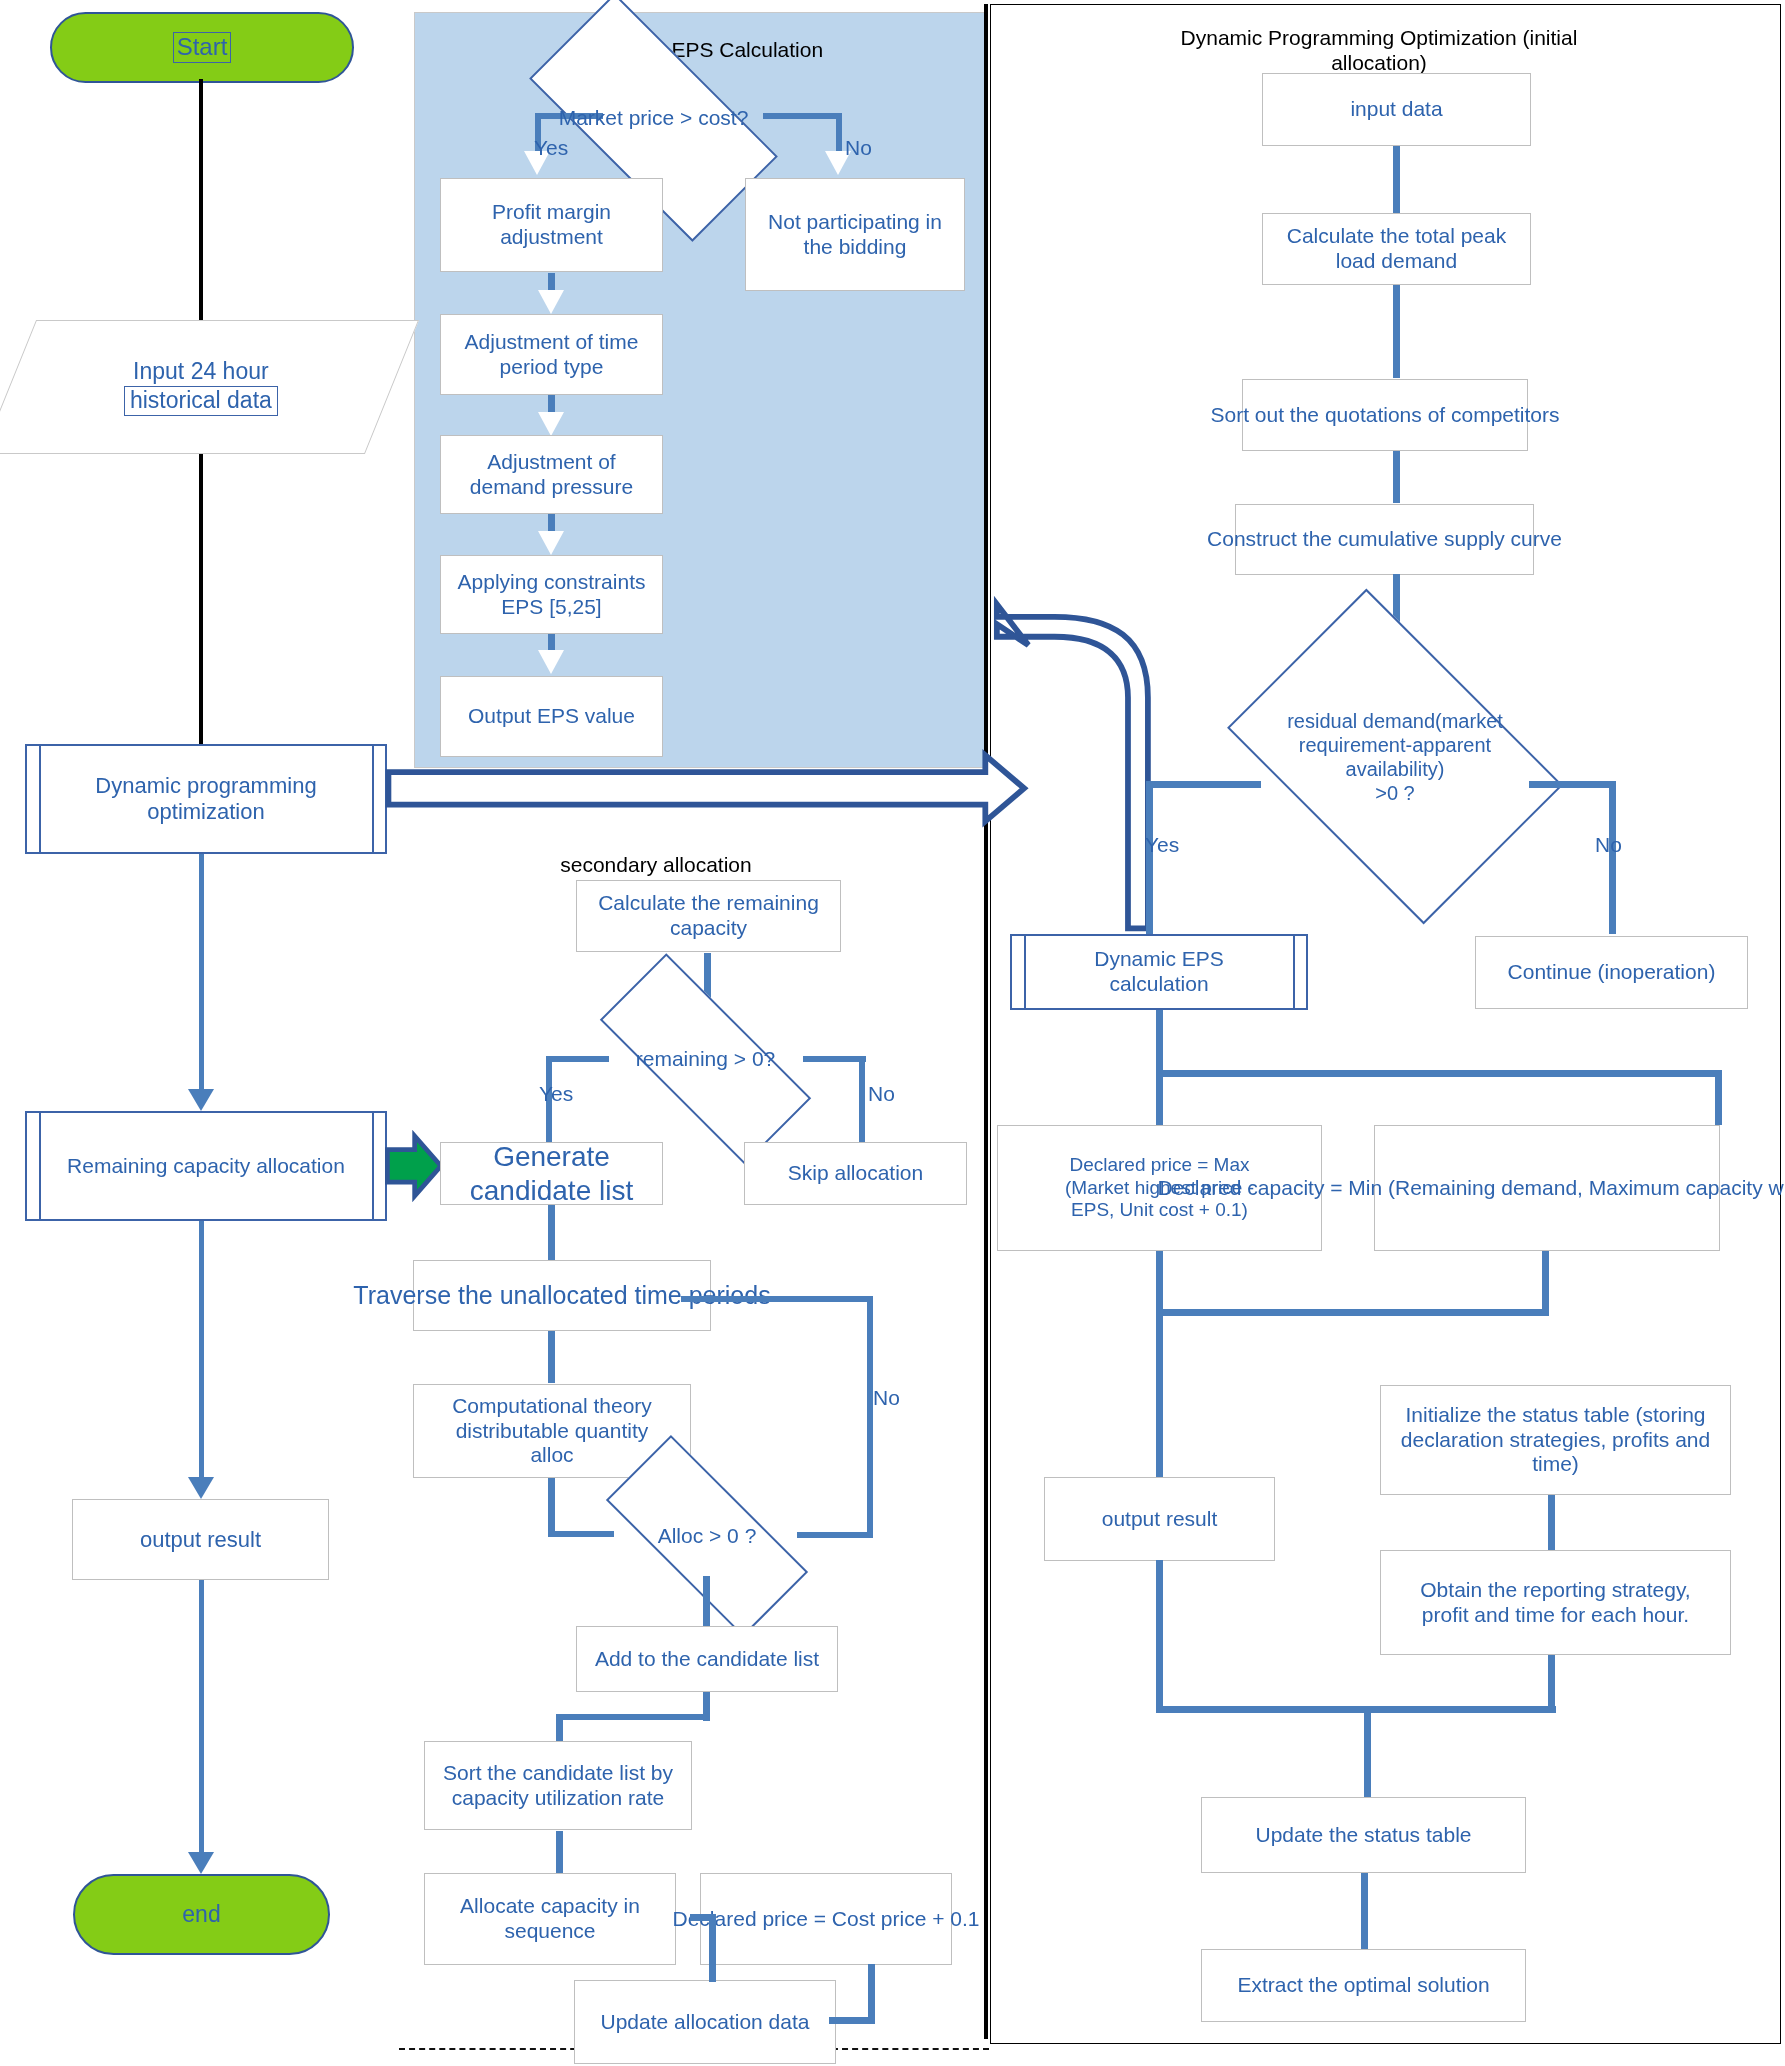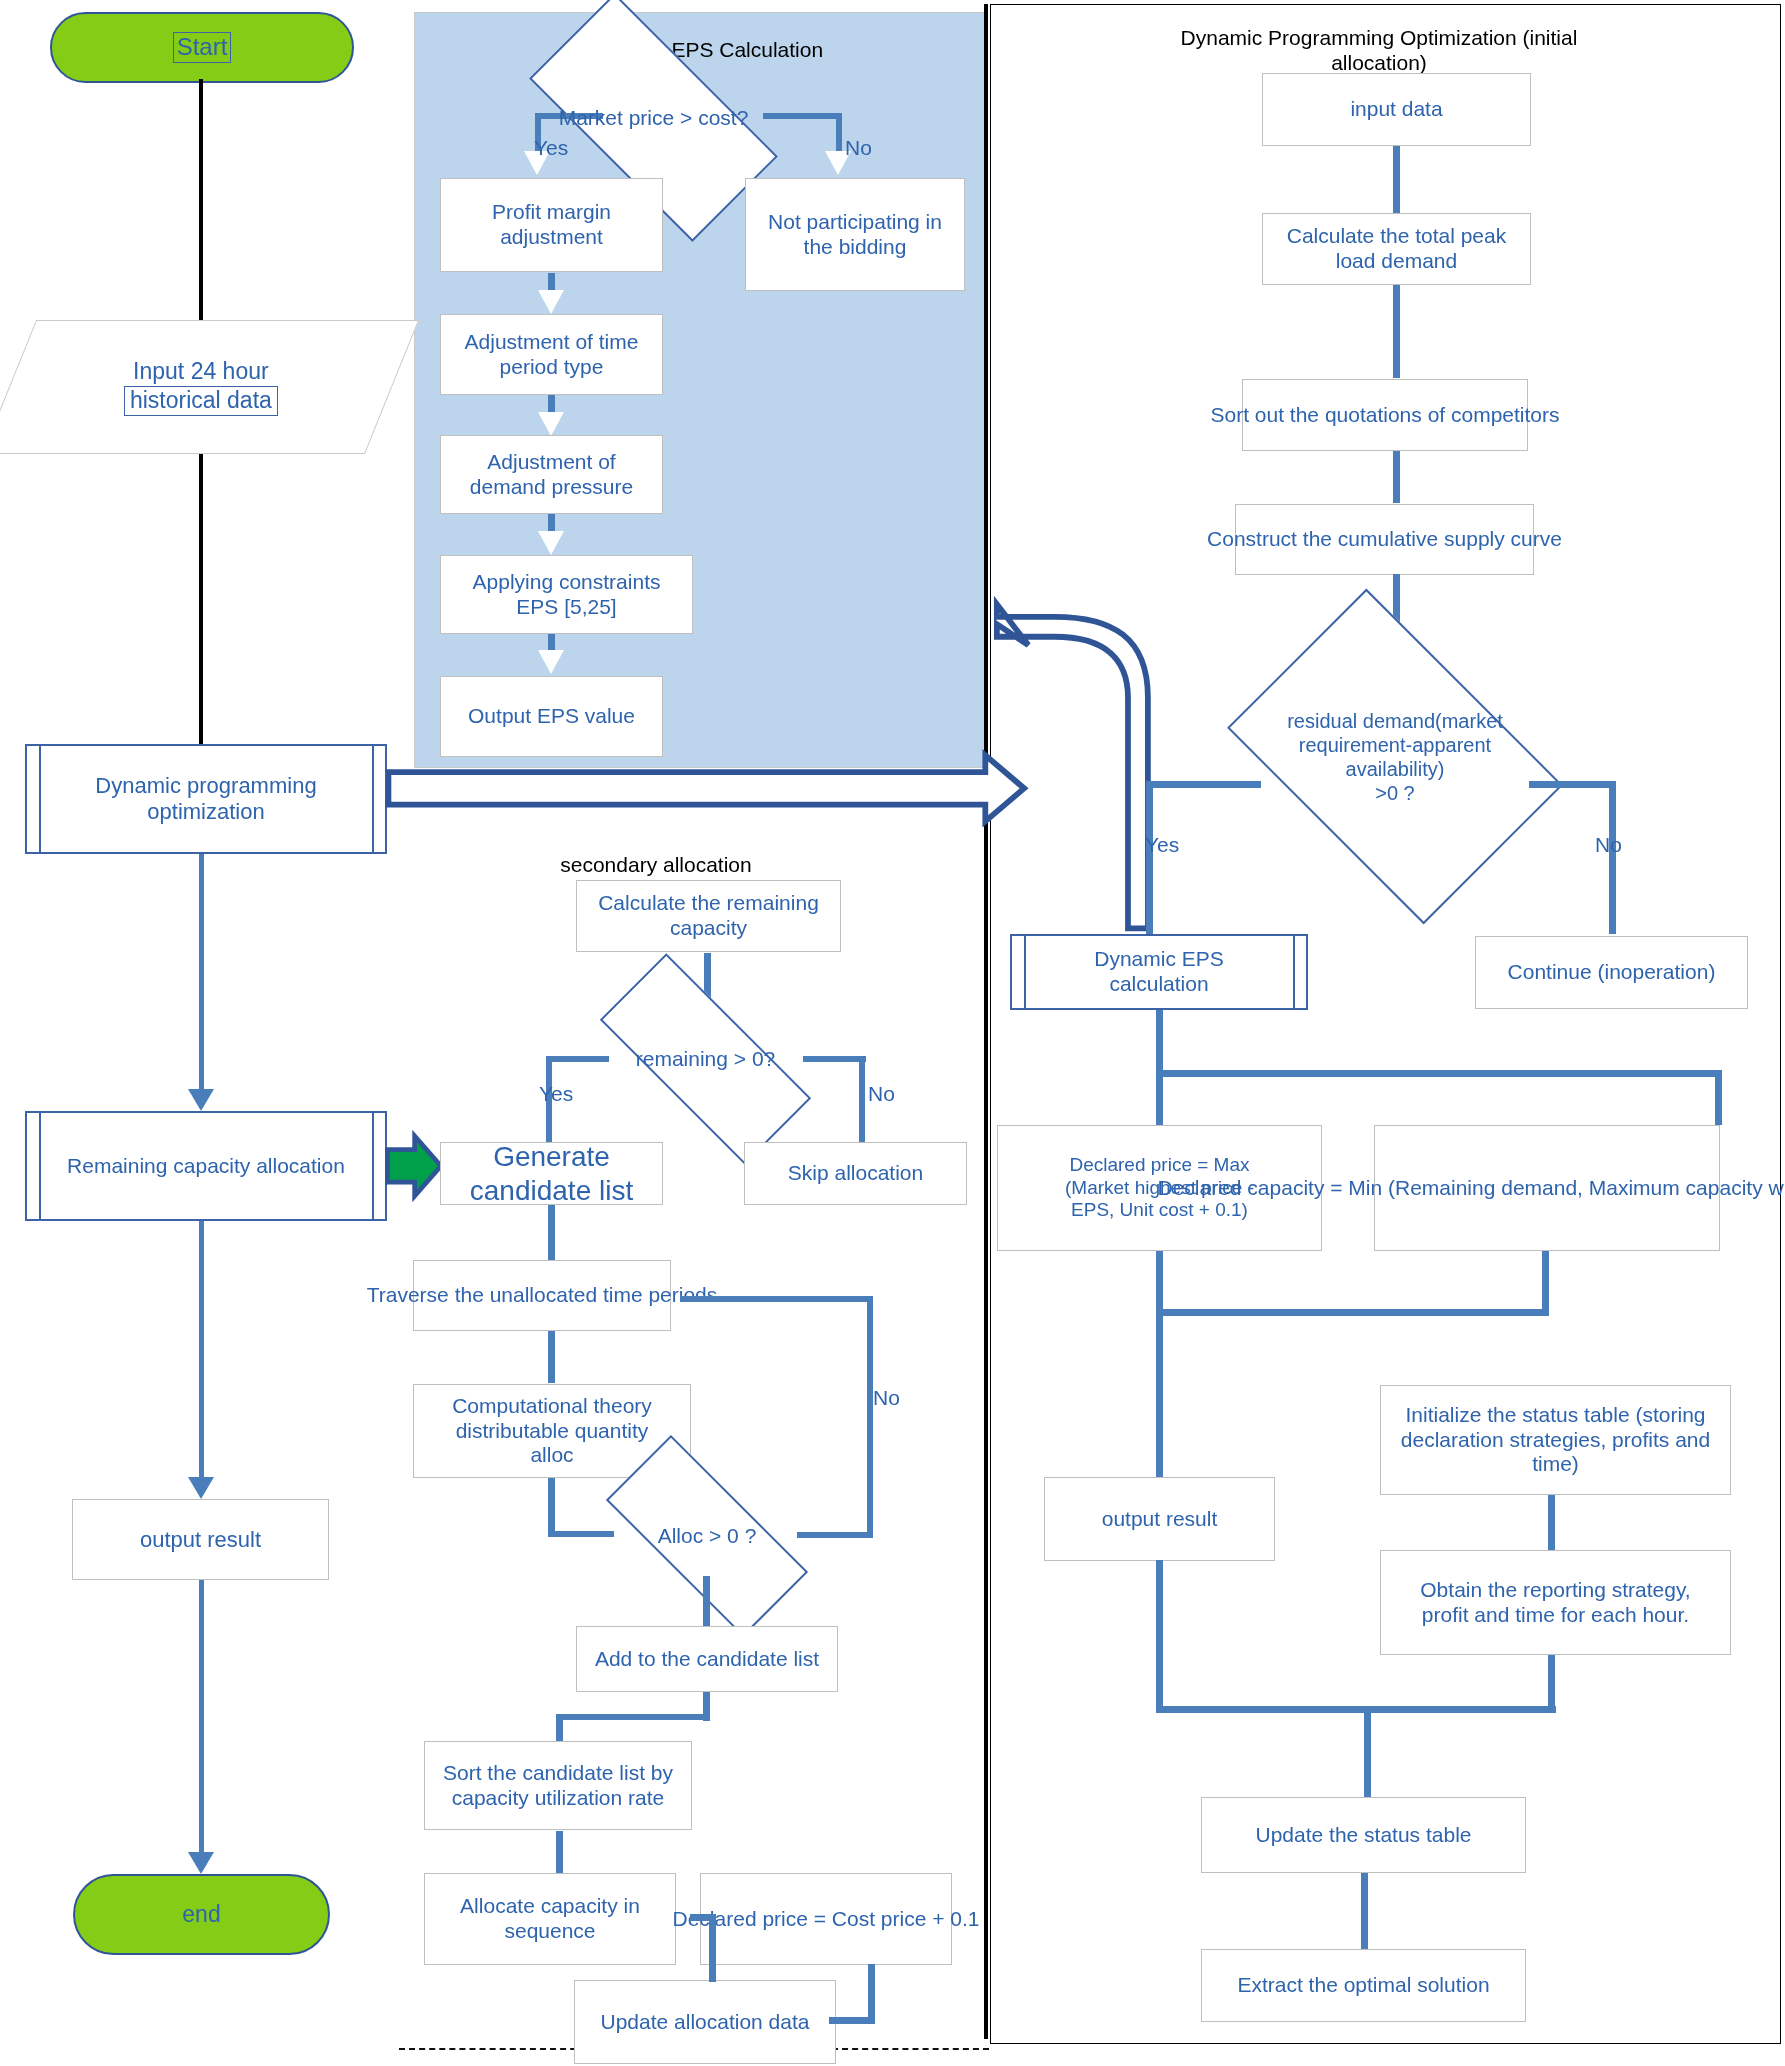--- a/index.html
+++ b/index.html
@@ -239,21 +239,21 @@
   <div class="arrow-w" style="left:538px;top:412px;"></div>
 
   <div class="proc" style="left:440px;top:435px;width:223px;height:79px;font-size:21px;">
     <span>Adjustment of
 demand pressure</span>
   </div>
 
   <div class="ln" style="left:548px;top:514px;width:6.8px;height:20px;"></div>
   <div class="arrow-w" style="left:538px;top:531px;"></div>
 
-  <div class="proc" style="left:440px;top:555px;width:253px;height:79px;font-size:21px;">
+  <div class="proc" style="left:440px;top:555px;width:223px;height:79px;font-size:21px;">
     <span>Applying constraints
 EPS   [5,25]</span>
   </div>
 
   <div class="ln" style="left:548px;top:634px;width:6.8px;height:20px;"></div>
   <div class="arrow-w" style="left:538px;top:650px;"></div>
 
   <div class="proc" style="left:440px;top:676px;width:223px;height:81px;font-size:21px;">
     <span>Output EPS value</span>
   </div>
@@ -294,21 +294,21 @@
   <div class="proc" style="left:440px;top:1142px;width:223px;height:63px;font-size:28px;">
     <span>Generate candidate list</span>
   </div>
 
   <div class="proc" style="left:744px;top:1142px;width:223px;height:63px;font-size:21px;">
     <span>Skip allocation</span>
   </div>
 
   <div class="ln" style="left:548px;top:1205px;width:6.8px;height:55px;"></div>
 
-  <div class="proc nowrapover" style="left:413px;top:1260px;width:258px;height:71px;font-size:21px;text-align:right;">
+  <div class="proc nowrapover" style="left:413px;top:1260px;width:298px;height:71px;font-size:25px;text-align:right;">
     <span>Traverse the unallocated time
 periods</span>
   </div>
 
   <div class="ln" style="left:548px;top:1331px;width:6.8px;height:52px;"></div>
 
   <div class="proc" style="left:413px;top:1384px;width:278px;height:94px;font-size:21px;">
     <span>Computational theory
 distributable quantity
 alloc</span>

